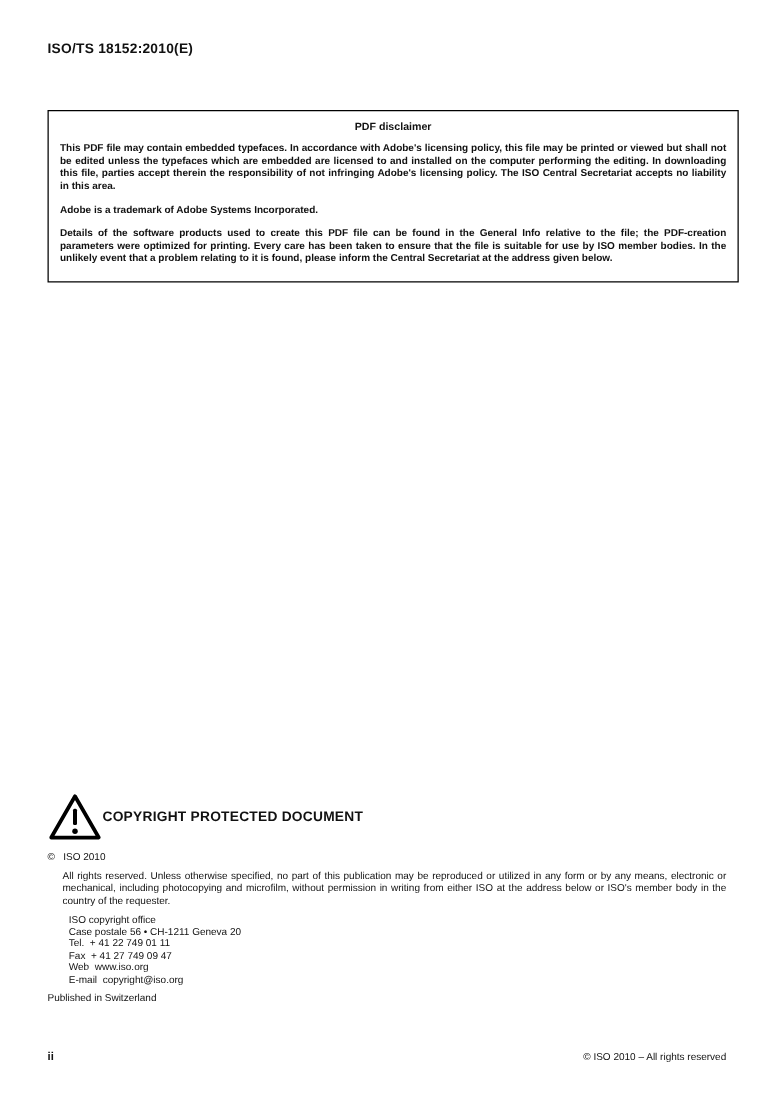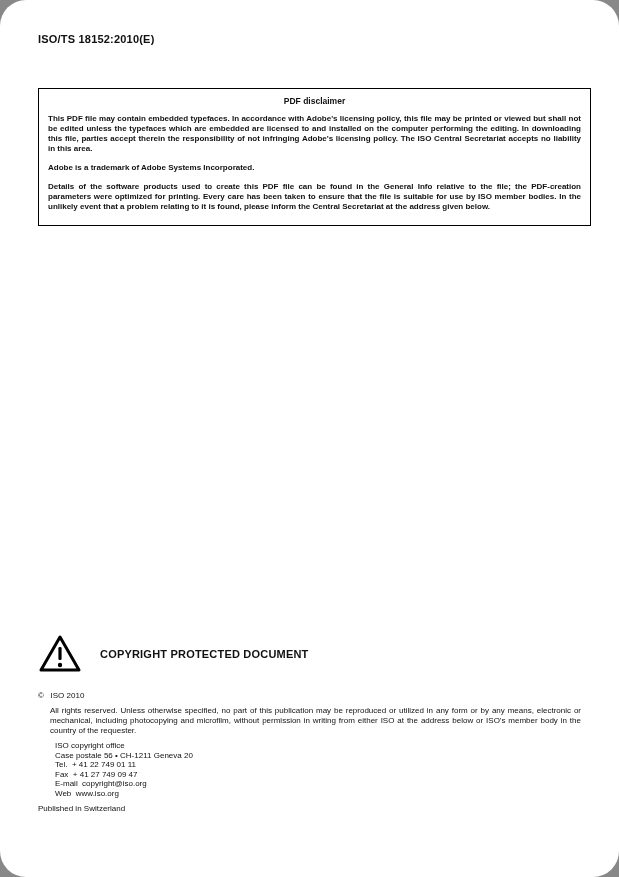--- a/index.html
+++ b/index.html
@@ -6,21 +6,20 @@
   html, body { background: #888; }
   .page {
     position: relative;
     width: 619px;
     height: 877px;
     margin: 0 auto;
     background: #ffffff;
     font-family: "Liberation Sans", sans-serif;
     color: #111;
     overflow: hidden;
-    border-radius: 26px;
   }
   .doc-header {
     position: absolute;
     left: 38px;
     top: 33px;
     font-size: 11px;
     font-weight: bold;
     letter-spacing: 0.2px;
   }
   .disclaimer-box {
@@ -45,31 +44,30 @@
   .disclaimer-box p { margin-bottom: 9px; font-weight: bold; }
   .copyright-section {
     position: absolute;
     left: 38px;
     top: 634px;
     width: 543px;
   }
   .copyright-head {
     display: flex;
     align-items: center;
-    gap: 18px;
     text-align: right;
   }
   .tri-icon { display: inline-block; width: 44px; height: 40px; }
   .copyright-heading {
     font-size: 11px;
     font-weight: bold;
     letter-spacing: 0.2px;
   }
   .copyright-notice {
-    margin-top: 17px;
+    margin-top: 7px;
     font-size: 8px;
     line-height: 10px;
   }
   .copyright-body {
     margin-top: 5px;
     margin-left: 12px;
   }
   .address {
     margin-top: 5px;
     margin-left: 17px;
@@ -123,21 +121,25 @@
 
     <div class="copyright-notice pre">©   ISO 2010</div>
 
     <p class="small just copyright-body">All rights reserved. Unless otherwise specified, no part of this publication may be reproduced or utilized in any form or by any means, electronic or mechanical, including photocopying and microfilm, without permission in writing from either ISO at the address below or ISO's member body in the country of the requester.</p>
 
     <div class="address">
       <div class="pre">ISO copyright office</div>
       <div class="pre">Case postale 56 • CH-1211 Geneva 20</div>
       <div class="pre">Tel.  + 41 22 749 01 11</div>
       <div class="pre">Fax  + 41 27 749 09 47</div>
+      <div class="pre">Web  www.iso.org</div>
       <div class="pre">E-mail  copyright@iso.org</div>
-      <div class="pre">Web  www.iso.org</div>
     </div>
 
     <div class="published-line">Published in Switzerland</div>
   </div>
 
+  <div class="doc-footer">
+    <span class="page-number">ii</span>
+    <span>© ISO 2010 – All rights reserved</span>
+  </div>
 
 </div>
 
 </body></html>

